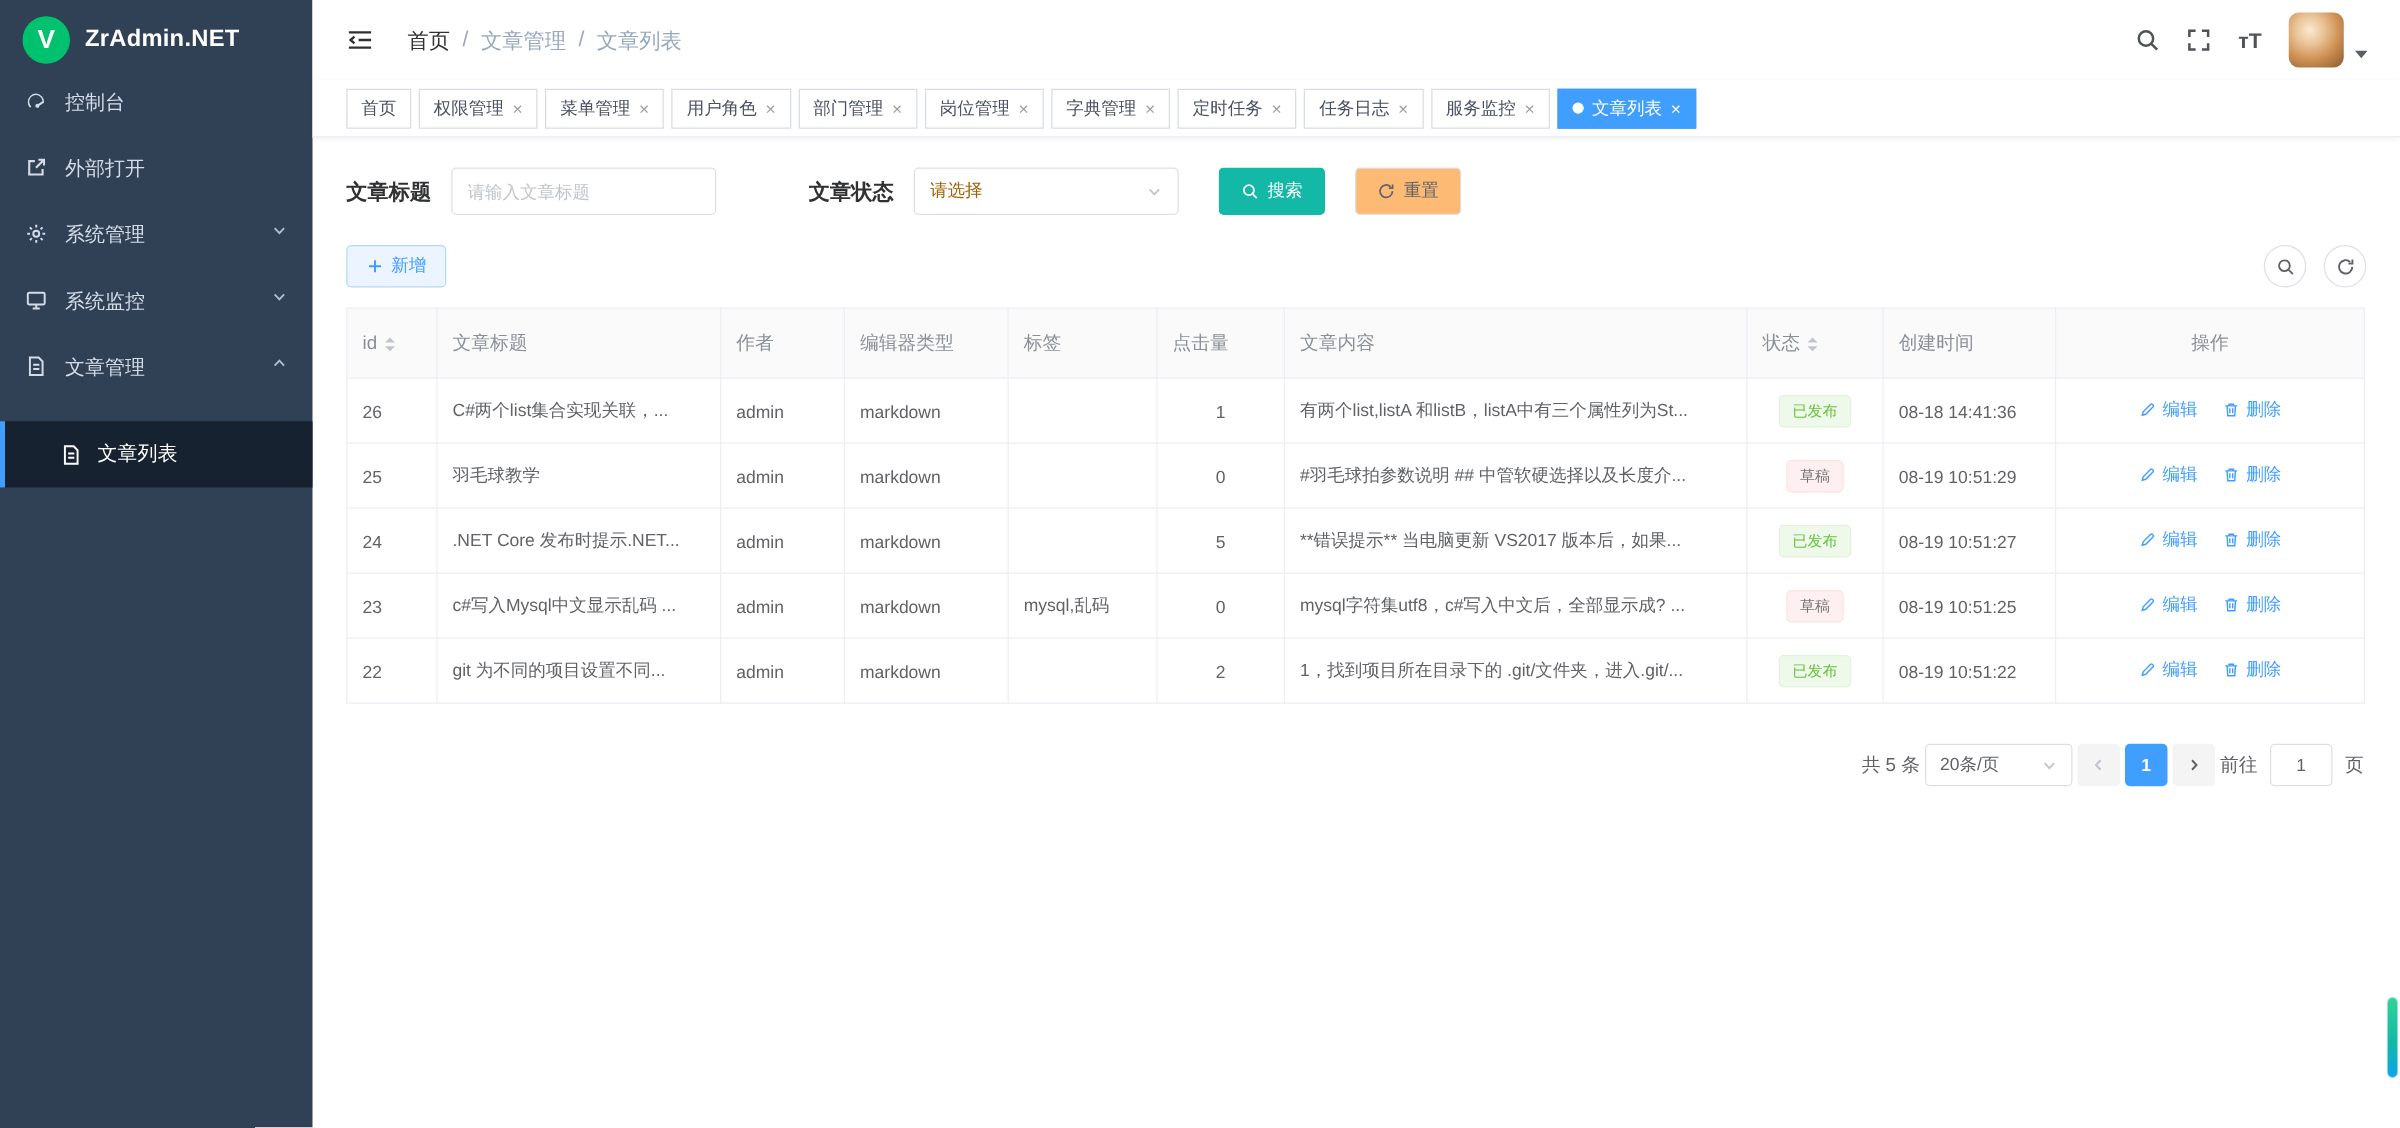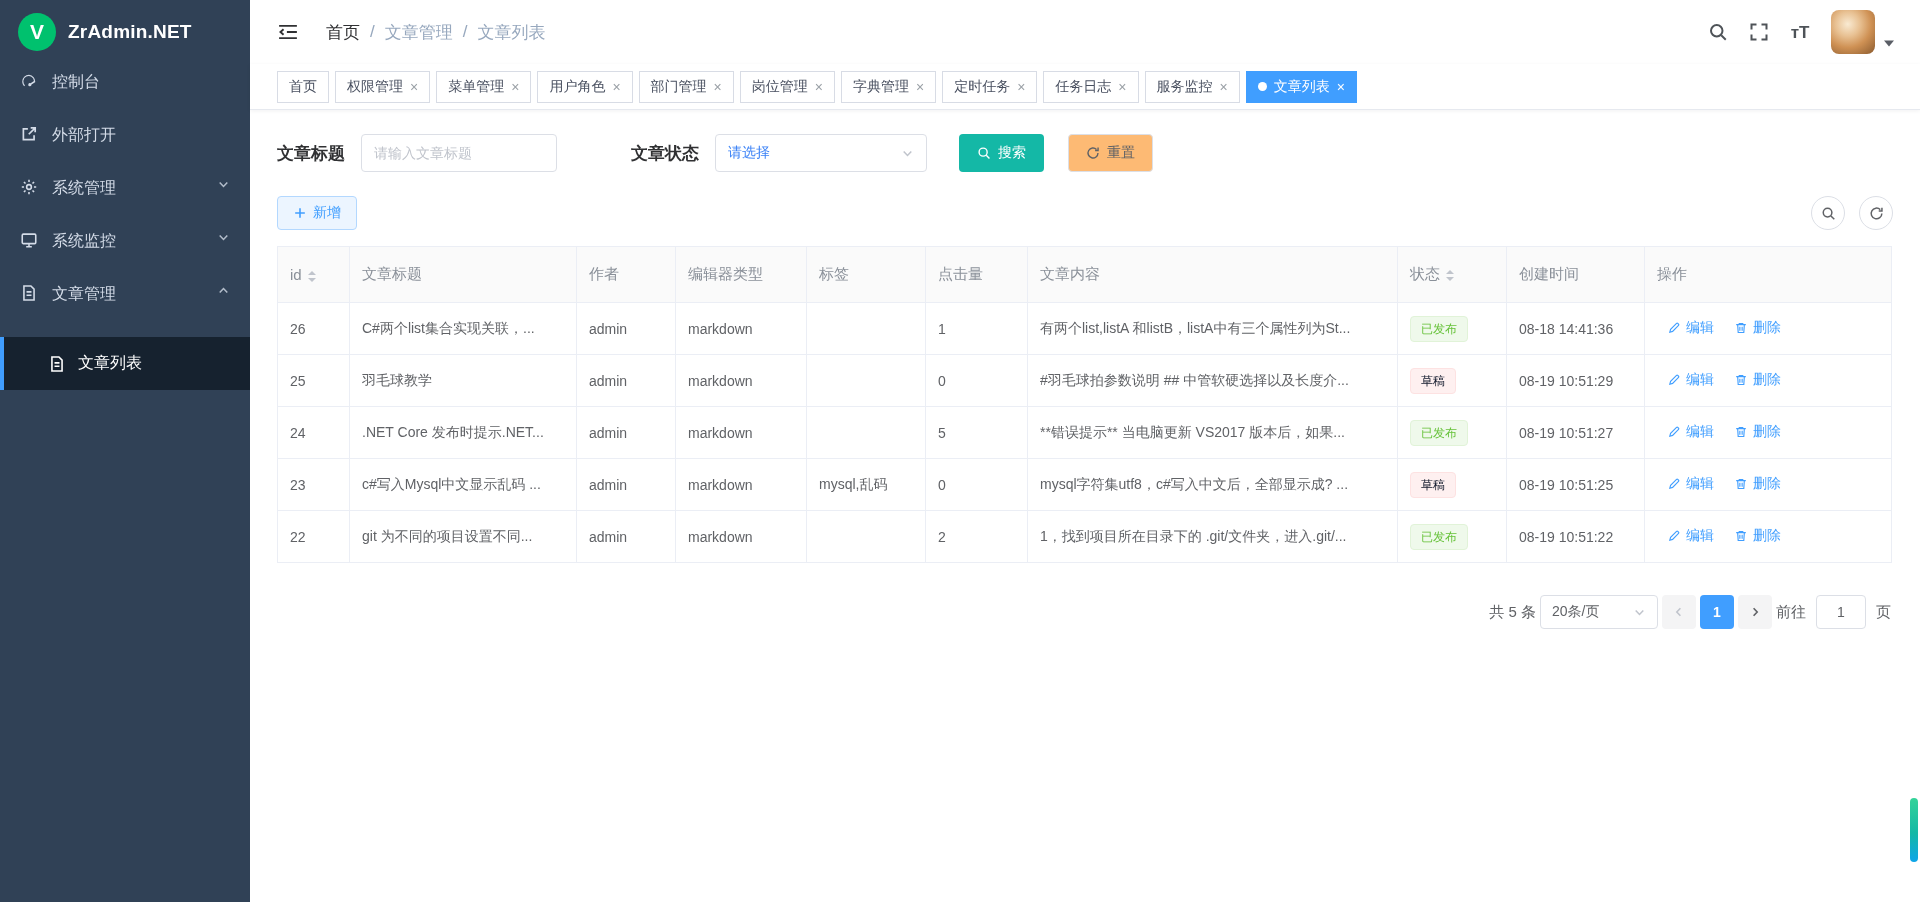--- a/index.html
+++ b/index.html
@@ -40,47 +40,47 @@
   .tab .close{font-size:14px;color:#9aa0a6;cursor:pointer;line-height:1}
   .tab.active{background:#409eff;border-color:#409eff;color:#fff}
   .tab.active .close{color:#fff}
   .tab .dot{width:9px;height:9px;border-radius:50%;background:#fff;display:inline-block}
 
   
   .content{flex:1;padding:24px 27px;overflow:hidden}
   .filter-row{display:flex;align-items:center;margin-bottom:24px}
   .filter-label{font-size:17px;font-weight:bold;color:#303133;margin-right:16px}
   .ml74{margin-left:74px}
-  .text-input{width:196px;height:38px;border:1px solid #dcdfe6;border-radius:4px;padding:0 12px;font-size:14px;color:#4c1d95;outline:none;font-family:inherit}
+  .text-input{width:212px;height:38px;border:1px solid #dcdfe6;border-radius:4px;padding:0 12px;font-size:14px;color:#4c1d95;outline:none;font-family:inherit}
   .text-input::placeholder{color:#c0c4cc}
   .select-box{width:212px;height:38px;border:1px solid #dcdfe6;border-radius:4px;padding:0 12px;display:flex;align-items:center;justify-content:space-between;font-size:14px;cursor:pointer;background:#fff}
-  .select-placeholder{color:#3b82f6}
+  .select-placeholder{color:#a16207}
   .sel-chev{width:13px;height:13px;color:#c0c4cc}
   .btn{height:38px;border-radius:4px;display:inline-flex;align-items:center;gap:7px;padding:0 17px;font-size:14px;cursor:pointer;border:1px solid transparent;font-family:inherit}
   .btn-search{background:#14b8a6;color:#fff;margin-left:32px}
   .btn-reset{background:#fdba74;border-color:#dcdfe6;color:#606266;margin-left:24px}
   .bicon{width:14px;height:14px}
   .toolbar-row{display:flex;align-items:center;margin-bottom:16px}
   .btn-add{height:34px;background:#ecf5ff;border:1px solid #b3d8ff;color:#409eff;padding:0 15px;font-size:14px;border-radius:4px;display:inline-flex;align-items:center;gap:6px;cursor:pointer;font-family:inherit}
   .toolbar-right{margin-left:auto;display:flex;gap:14px}
   .circle-btn{width:34px;height:34px;border-radius:50%;border:1px solid #dcdfe6;display:flex;align-items:center;justify-content:center;color:#606266;cursor:pointer;background:#fff}
   .circle-btn .icon{width:15px;height:15px}
 
   
   table{width:1614px;border-collapse:collapse;table-layout:fixed;font-size:14px}
   th{height:56px;background:#fafafa;color:#8a9099;font-weight:normal;text-align:left;padding:0 12px;border:1px solid #ebeef5;font-size:15px}
   td{height:52px;color:#606266;padding:0 12px;border:1px solid #ebeef5;white-space:nowrap;overflow:hidden;text-overflow:ellipsis}
-  .col-center{}
+  .col-center{text-align:center}
   .sort{display:inline-flex;flex-direction:column;margin-left:6px;vertical-align:middle;cursor:pointer}
   .caret{width:0;height:0;border:4.5px solid transparent;display:block}
   .caret.up{border-bottom-color:#c0c4cc;border-top-width:0;margin-bottom:3px}
   .caret.down{border-top-color:#c0c4cc;border-bottom-width:0}
   .badge{display:inline-block;padding:3px 10px;border-radius:4px;font-size:12px;line-height:1.5}
   .badge.published{background:#eff9eb;color:#67c23a;border:1px solid #e1f3d8}
-  .badge.draft{background:#fef0f0;color:#0f172a;border:1px solid #fde2e2}
+  .badge.draft{background:#fef0f0;color:#737373;border:1px solid #fde2e2}
   .op-link{color:#409eff;text-decoration:none;display:inline-flex;align-items:center;gap:5px;margin:0 10px;cursor:pointer}
   .op-link .icon{width:14px;height:14px}
 
   
   .pagination{width:1614px;display:flex;align-items:center;justify-content:flex-end;margin-top:32px;gap:4px;font-size:15px;color:#606266}
   .page-size{width:118px;height:34px;border:1px solid #dcdfe6;border-radius:4px;display:flex;align-items:center;justify-content:space-between;padding:0 11px;cursor:pointer;color:#606266;font-size:14px}
   .pg-btn{width:34px;height:34px;border-radius:4px;background:#f4f4f5;display:flex;align-items:center;justify-content:center;color:#606266;cursor:pointer}
   .pg-btn .icon{width:12px;height:12px}
   .pg-btn.disabled{color:#c0c4cc}
   .pg-num{width:34px;height:34px;border-radius:4px;background:#409eff;color:#fff;display:flex;align-items:center;justify-content:center;font-weight:bold;cursor:pointer;font-size:14px}

